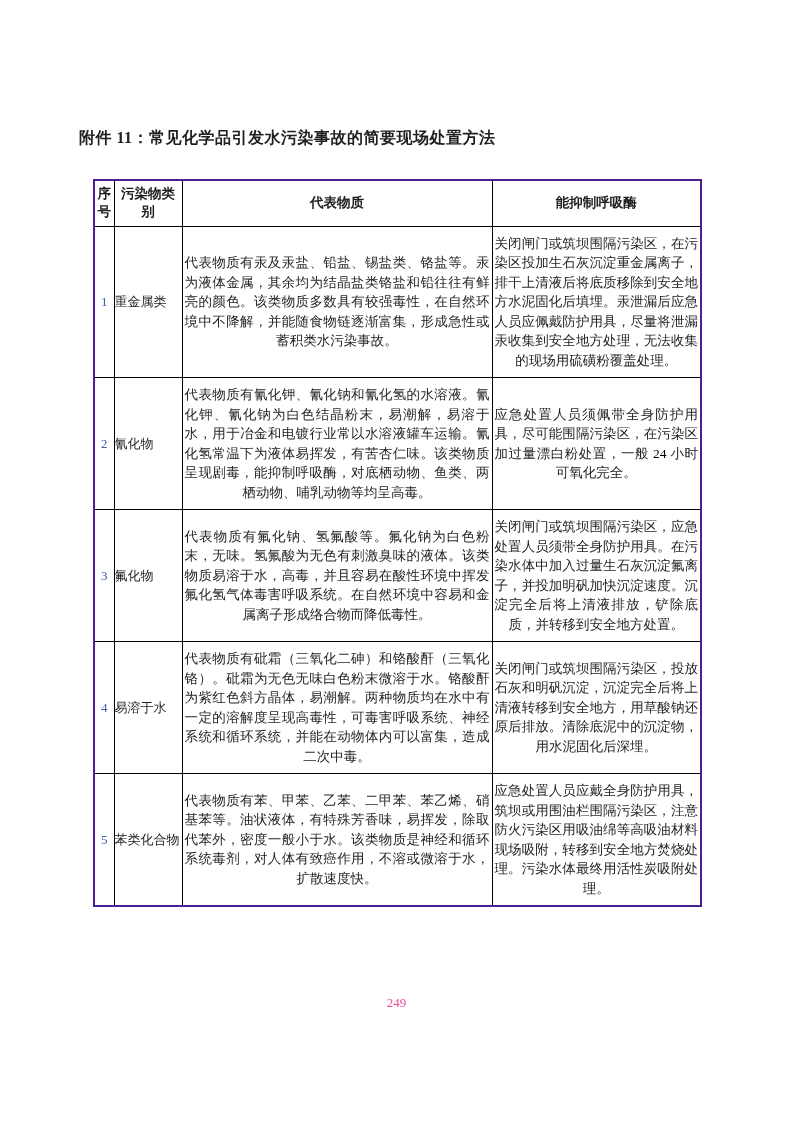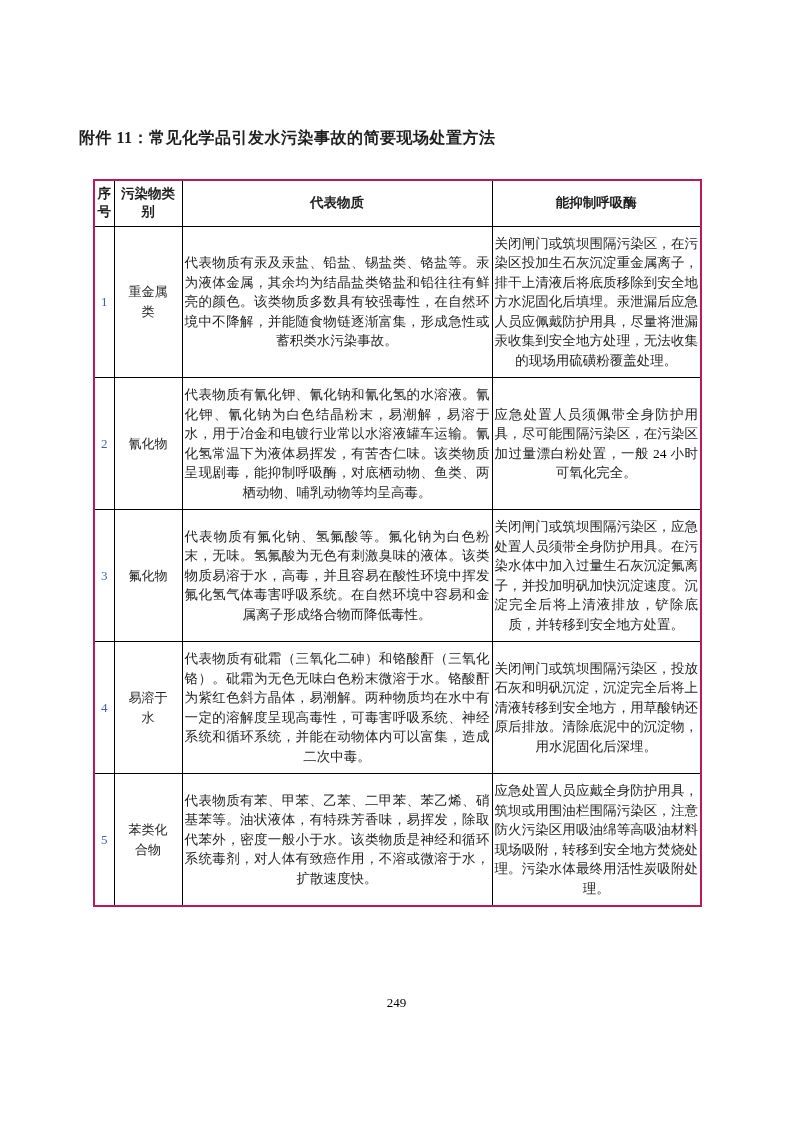--- a/index.html
+++ b/index.html
@@ -31,21 +31,21 @@
     font-size: 15px;
     font-weight: bold;
   }
   table.hazard-table {
     position: absolute;
     left: 93px;
     top: 179px;
     width: 607px;
     border-collapse: collapse;
     table-layout: fixed;
-    border: 2px solid #be185d;
+    border: 2px solid #4c1d95;
   }
   .hazard-table th, .hazard-table td {
     border: 1px solid #000;
     vertical-align: middle;
     font-size: 13.5px;
     line-height: 19.5px;
     overflow: hidden;
   }
   .hazard-table th {
     font-weight: bold;
@@ -59,22 +59,22 @@
   .hazard-table tbody tr:nth-child(2) { height: 130px; }
   .hazard-table tbody tr:nth-child(3) { height: 126px; }
   .hazard-table tbody tr:nth-child(4) { height: 125px; }
   .hazard-table tbody tr:nth-child(5) { height: 131px; }
   td.cell-no {
     text-align: center;
     padding: 0;
     font-size: 13px;
   }
   td.cell-category {
-    text-align: center;
-    padding: 8px;
+    text-align: left;
+    padding: 0;
     font-size: 13px;
     letter-spacing: 0;
   }
   td.cell-substance, td.cell-response {
     padding: 7px 2px;
     text-align: justify;
     text-align-last: center;
     text-justify: inter-ideograph;
   }
   .page-number {
@@ -140,15 +140,15 @@
 
     <tr>
       <td class="cell-no"><span style="color: rgb(63, 95, 174);">5</span></td>
       <td class="cell-category">苯类化合物</td>
       <td class="cell-substance">代表物质有苯、甲苯、乙苯、二甲苯、苯乙烯、硝基苯等。油状液体，有特殊芳香味，易挥发，除取代苯外，密度一般小于水。该类物质是神经和循环系统毒剂，对人体有致癌作用，不溶或微溶于水，扩散速度快。</td>
       <td class="cell-response">应急处置人员应戴全身防护用具，筑坝或用围油栏围隔污染区，注意防火污染区用吸油绵等高吸油材料现场吸附，转移到安全地方焚烧处理。污染水体最终用活性炭吸附处理。</td>
     </tr>
   </tbody>
   </table>
 
-  <div class="page-number"><span style="color: #000000;">249</span></div>
+  <div class="page-number"><span style="color: #ec4899;">249</span></div>
 
 </div>
 
 </body></html>

